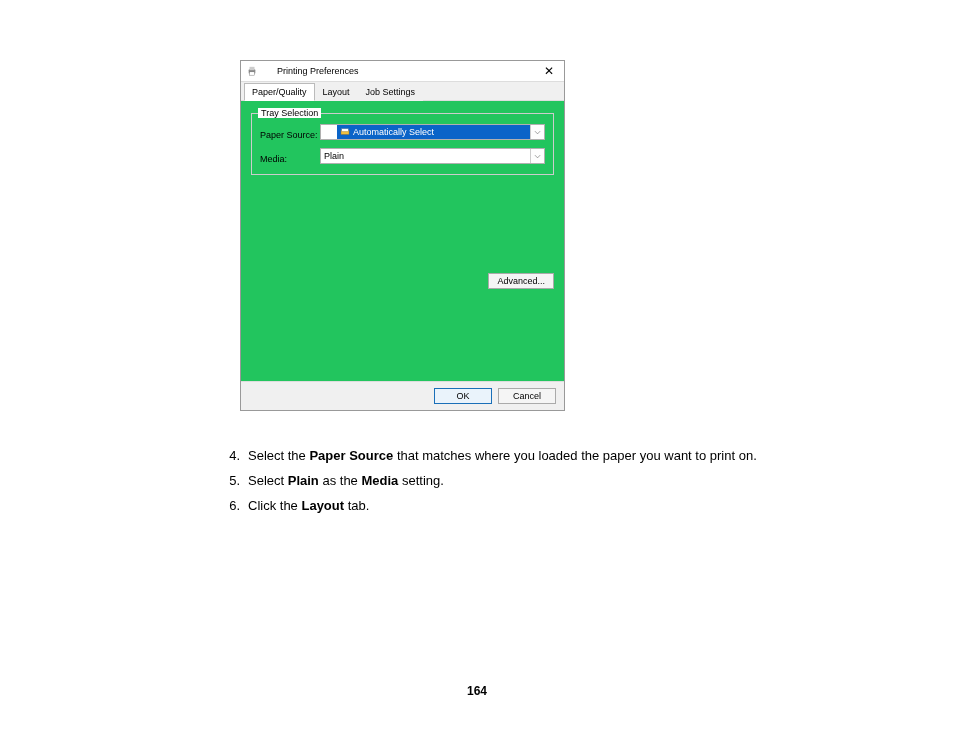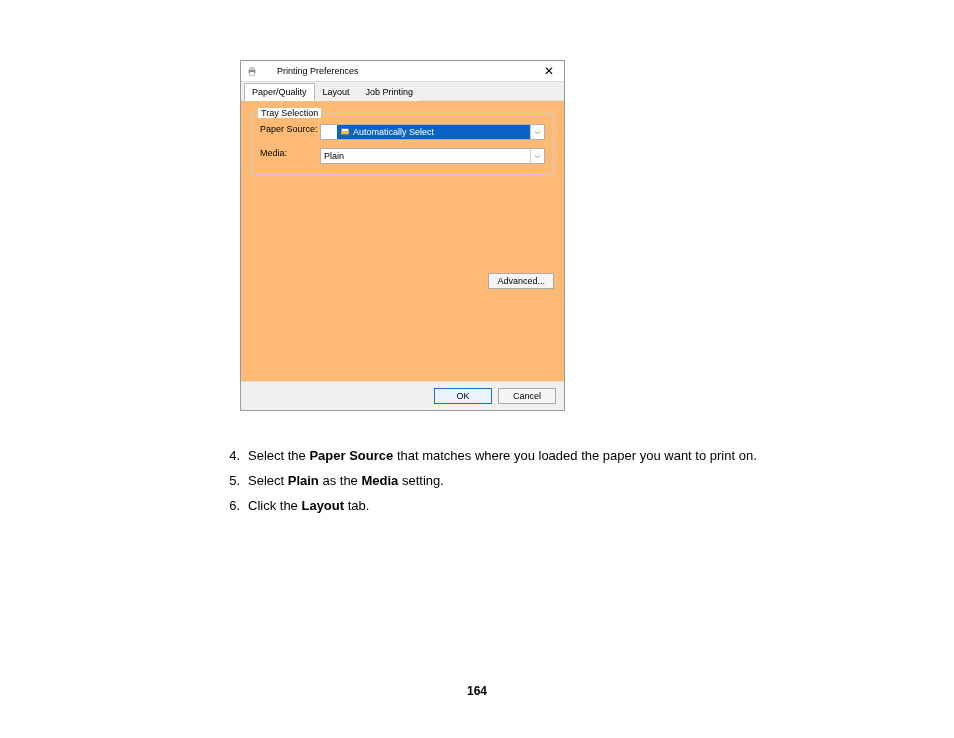--- a/index.html
+++ b/index.html
@@ -72,41 +72,41 @@
       position: relative;
       top: 1px;
     }
     .tab.active {
       background: #fff;
       border: 1px solid #bbb;
       border-bottom: 1px solid #fff;
     }
     .dialog-body {
       padding: 8px 10px 6px 10px;
-      background: #fdba74;
+      background: #22c55e;
       min-height: 280px;
       position: relative;
     }
     .fieldset {
       border: 1px solid #ccc;
       padding: 10px 8px 8px 8px;
       position: relative;
       margin-top: 4px;
     }
     .fieldset-legend {
       position: absolute;
       top: -6px;
       left: 6px;
       background: #fff;
       padding: 0 3px;
       font-size: 9px;
     }
     .field-row {
       display: flex;
-      align-items: flex-start;
+      align-items: flex-end;
       margin-bottom: 8px;
     }
     .field-label {
       width: 60px;
       font-size: 9px;
     }
     .combo {
       flex: 1;
       display: flex;
       align-items: center;
@@ -213,21 +213,21 @@
           </svg>
         </span>
         <span>Printing Preferences</span>
       </div>
       <span class="close-x">✕</span>
     </div>
 
     <div class="tab-strip">
       <div class="tab active">Paper/Quality</div>
       <div class="tab">Layout</div>
-      <div class="tab">Job Printing</div>
+      <div class="tab">Job Settings</div>
     </div>
 
     <div class="dialog-body">
       <div class="fieldset">
         <span class="fieldset-legend">Tray Selection</span>
 
         <div class="field-row">
           <span class="field-label">Paper Source:</span>
           <div class="combo selected">
             <div class="combo-content">

